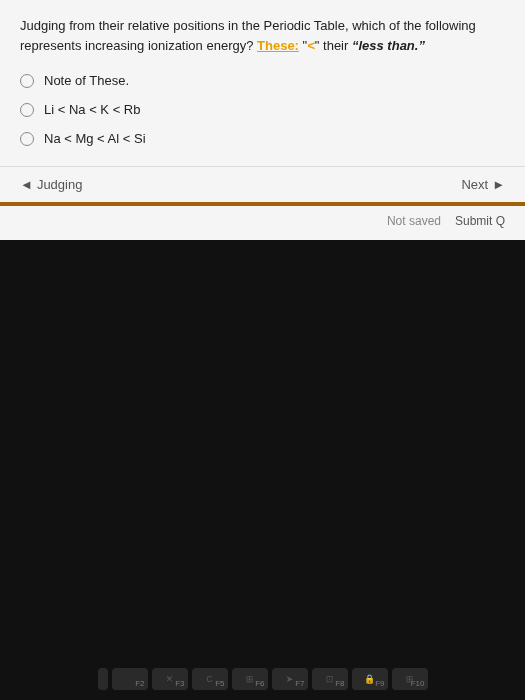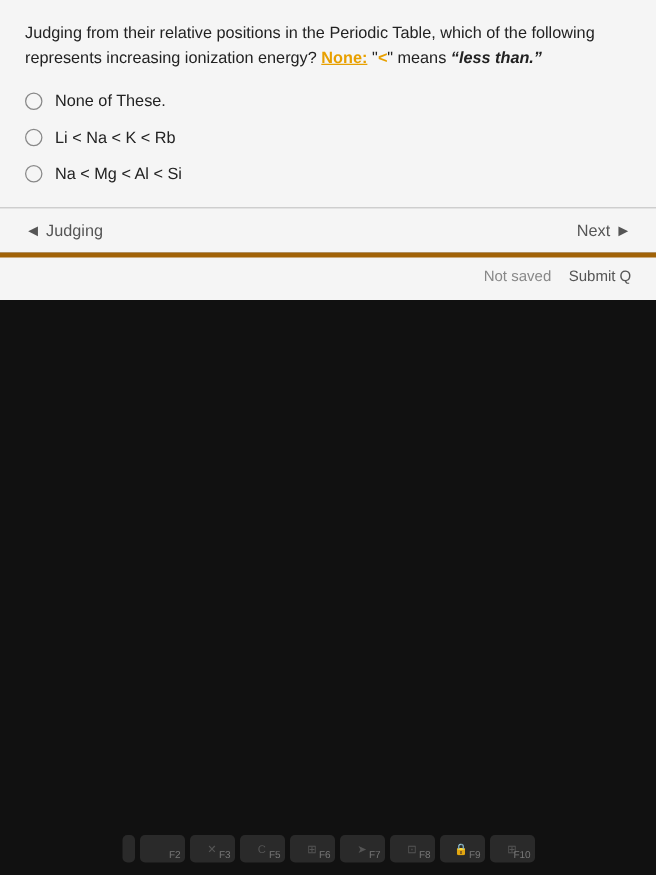--- a/index.html
+++ b/index.html
@@ -180,30 +180,30 @@
 </head>
 <body>
 
 <div class="screen">
 
   <div class="quiz-area">
 
     <p class="question-text">
       <span>Judging from their relative positions in the Periodic Table, which of the following represents increasing ionization energy?</span>
       <span> </span>
-      <span class="note-label">None:</span>
+      <span class="note-label">These:</span>
       <span> "</span><span class="less-than">&lt;</span><span>"</span>
-      <span> means </span><span class="less-than-text">“less than.”</span>
+      <span> their </span><span class="less-than-text">“less than.”</span>
     </p>
 
     <div class="options">
 
       <div class="option">
         <div class="radio-circle"></div>
-        <span class="option-label">None of These.</span>
+        <span class="option-label">Note of These.</span>
       </div>
 
 
       <div class="option">
         <div class="radio-circle"></div>
         <span class="option-label">Li &lt; Na &lt; K &lt; Rb</span>
       </div>
 
       <div class="option">
         <div class="radio-circle"></div>

